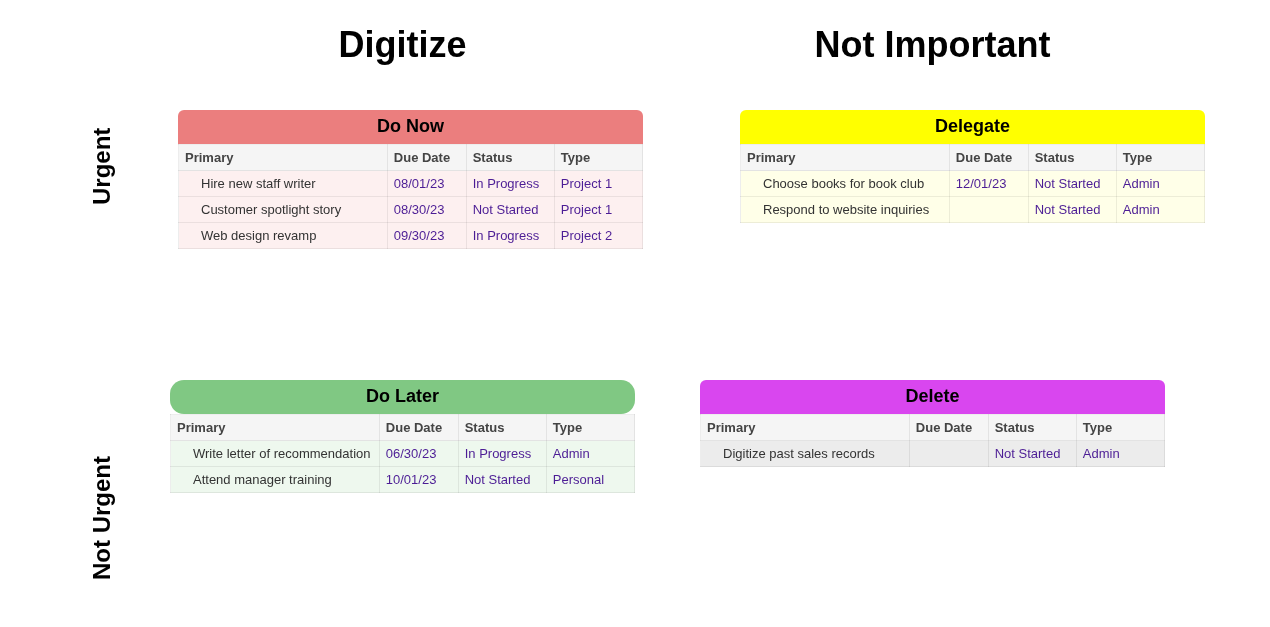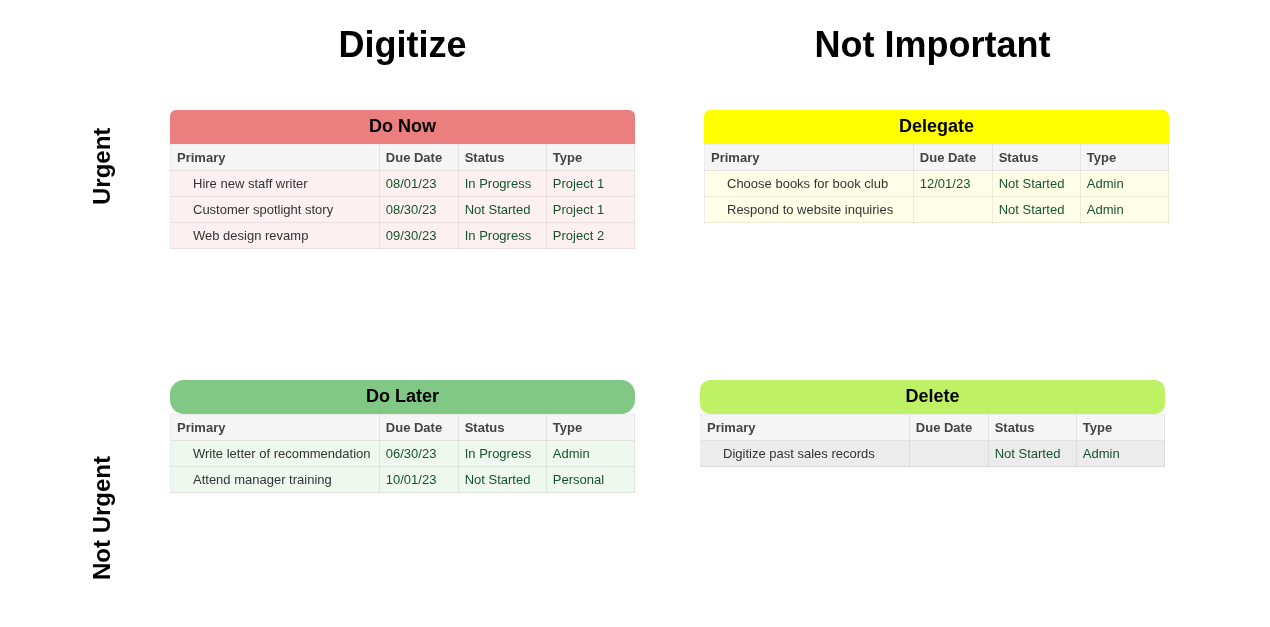--- a/index.html
+++ b/index.html
@@ -38,55 +38,55 @@
     font-weight: bold;
     white-space: nowrap;
   }
   .row-label.urgent { top: 205px; left: 88px; }
   .row-label.not-urgent { top: 580px; left: 88px; }
 
   .quad {
     position: absolute;
     width: 465px;
   }
-  .quad.do-now    { top: 110px; left: 170px; }
-  .quad.delegate  { top: 110px; left: 704px; }
+  .quad.do-now    { top: 110px; left: 178px; }
+  .quad.delegate  { top: 110px; left: 740px; }
   .quad.do-later  { top: 380px; left: 170px; }
   .quad.delete    { top: 380px; left: 700px; }
 
   .title {
     text-align: center;
     font-size: 18px;
     font-weight: bold;
     padding: 6px 0 7px 0;
     border-top-left-radius: 6px;
     border-top-right-radius: 6px;
   }
   .title.red    { background: #eb7e7e; color: #000; }
   .title.yellow { background: #ffff00; color: #000; }
   .title.green  { background: #80c883; color: #000; border-radius: 14px; }
-  .title.gray   { background: #bef264; color: #000; border-radius: 10px; }
+  .title.gray   { background: #d946ef; color: #000; }
 
   table {
     width: 100%;
     border-collapse: collapse;
     font-size: 13px;
   }
   th, td {
     text-align: left;
     padding: 5px 6px;
     border: 1px solid rgba(0,0,0,0.07);
   }
   thead th {
     background: #f5f5f5;
     color: #444;
     font-weight: bold;
   }
   tbody td:first-child { padding-left: 22px; color: #333; }
-  tbody td { color: #14532d; }
+  tbody td { color: #4c1d95; }
 
   .rows-red tbody tr    { background: #fdf0f0; padding-left: 32px; }
   .rows-yellow tbody tr { background: #ffffe8; }
   .rows-green tbody tr  { background: #eef8ee; padding-left: 20px; }
   .rows-gray tbody tr   { background: #ececec; }
 
   col.c-primary { width: 45%; }
   col.c-due     { width: 17%; }
   col.c-status  { width: 19%; }
   col.c-type    { width: 19%; }

